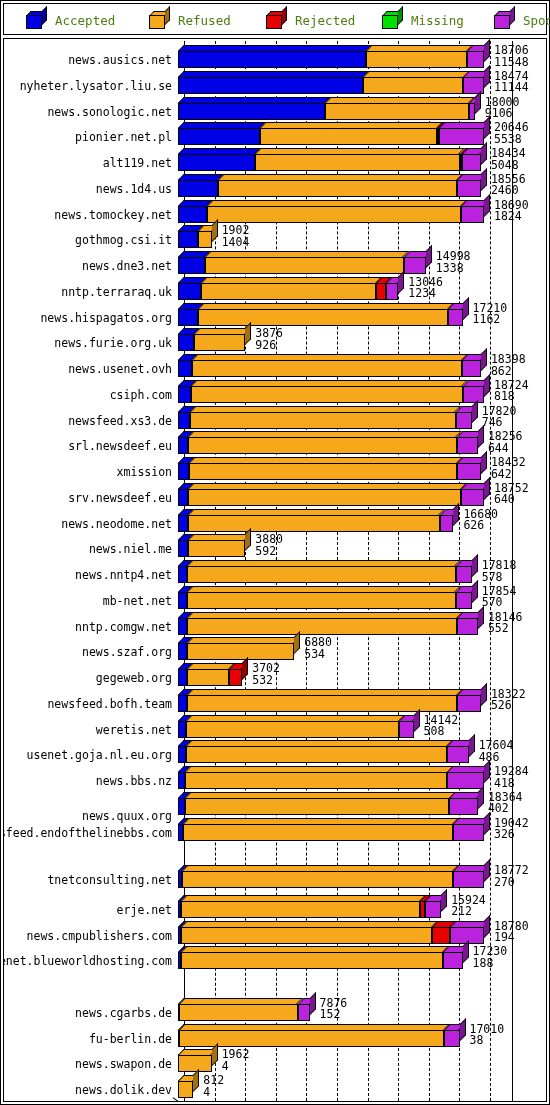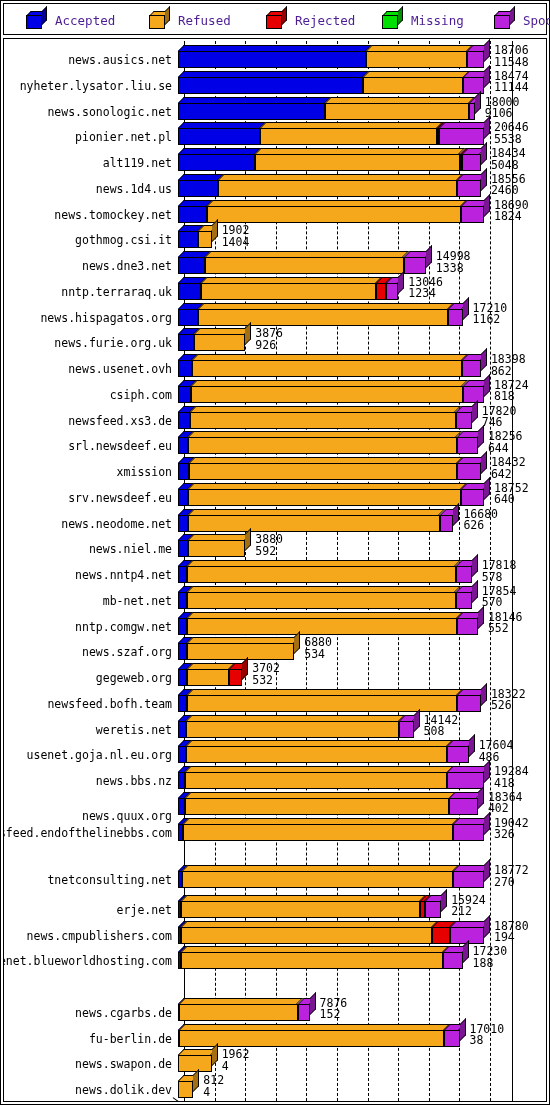--- a/index.html
+++ b/index.html
@@ -32,21 +32,21 @@
   .lg-cube .top{
     position:absolute;left:0;top:0;width:16px;height:5px;
     border:1px solid #000;border-bottom:none;box-sizing:border-box;
     transform:skewX(-45deg);transform-origin:bottom left;
   }
   .lg-cube .side{
     position:absolute;left:16px;top:0px;width:5px;height:14px;
     border:1px solid #000;border-left:none;box-sizing:border-box;
     transform:skewY(-45deg);transform-origin:top left;
   }
-  .lg-label{font-size:12.5px;color:#4c1d95;white-space:nowrap;letter-spacing:0px;}
+  .lg-label{font-size:12.5px;color:#4d7c0f;white-space:nowrap;letter-spacing:0px;}
 
   
   .plot{
     position:absolute;left:3px;top:38px;width:544px;height:1064px;
     border:1px solid #000;box-sizing:border-box;background:#fff;overflow:hidden;
   }
 
   .grid-layer{position:absolute;left:0;top:0;width:100%;height:100%;}
   .gridline{
     position:absolute;top:6px;width:0;border-left:1px dashed #000;

